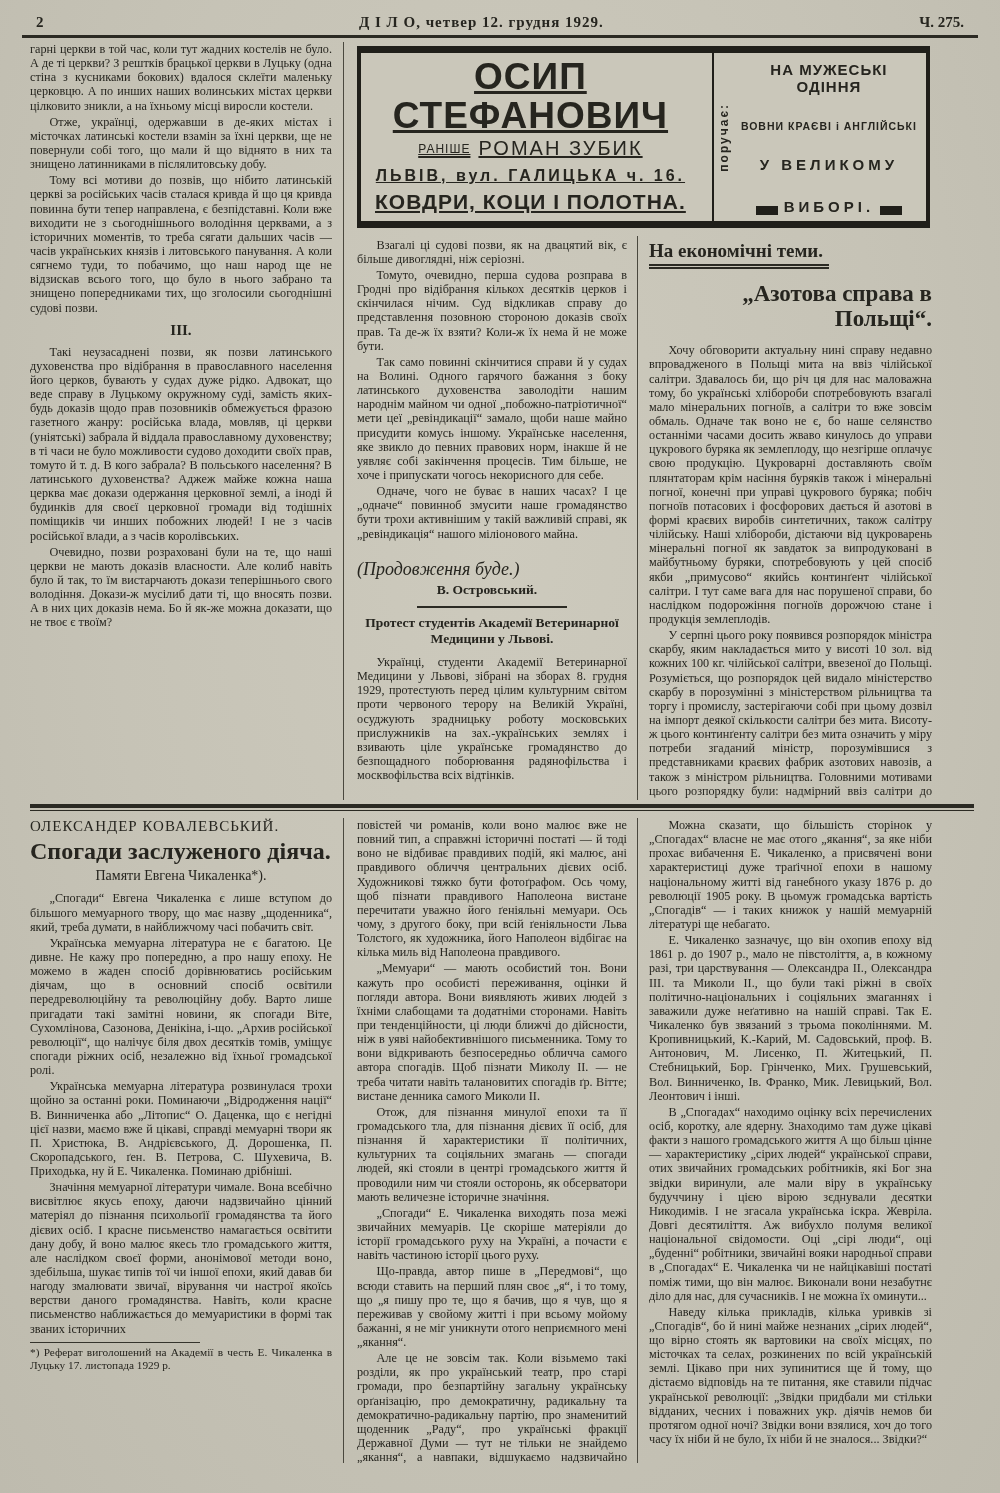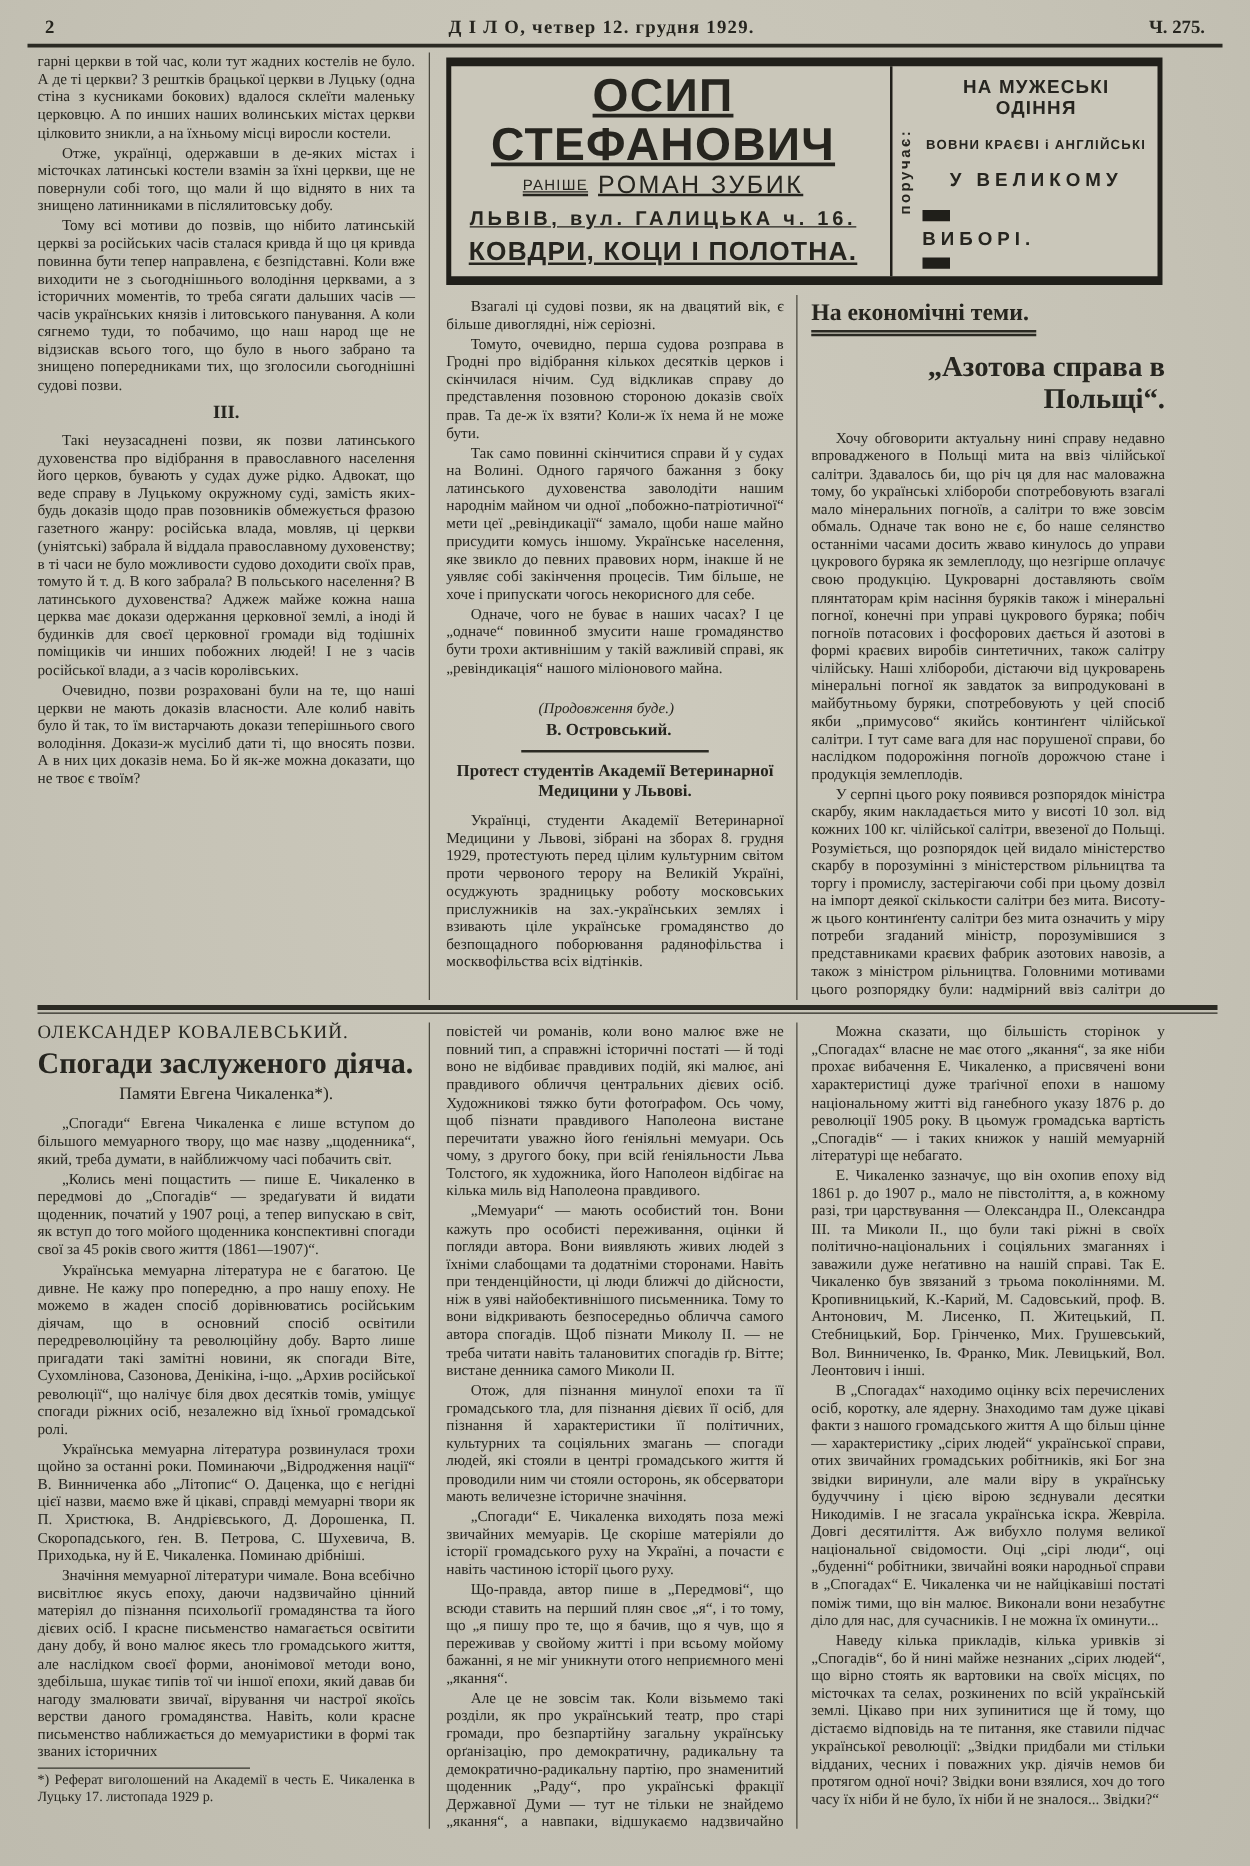--- a/index.html
+++ b/index.html
@@ -52,26 +52,26 @@
   .ad-products { font-size:21px; font-weight:bold; white-space:nowrap; letter-spacing:1px; }
   .ad-vert { display:flex; align-items:center; padding:0 3px;
              border-left:2px solid #201f1a; }
   .ad-vert span { writing-mode:vertical-rl; transform:rotate(180deg);
                   font-size:12px; font-weight:bold; letter-spacing:2px; }
   .ad-right { flex:1; text-align:center; padding:8px 6px 6px 4px;
               display:flex; flex-direction:column; justify-content:space-between; }
   .ad-right .l1 { font-size:15px; font-weight:bold; letter-spacing:1px; }
   .ad-right .l2 { font-size:10.5px; font-weight:bold; letter-spacing:1px; }
   .ad-right .l3 { font-size:15px; font-weight:bold; letter-spacing:4px; }
-  .ad-last { display:flex; align-items:flex-start; justify-content:center; gap:6px;flex-direction:column; }
+  .ad-last { display:flex; align-items:flex-end; justify-content:center; gap:6px; }
   .ad-last .bar { width:22px; height:9px; background:#201f1a; }
   .ad-last .l4 { font-size:15px; font-weight:bold; letter-spacing:4px; }
   
   .sec-num { text-align:center; font-size:15px; font-weight:bold; margin:7px 0 6px 0; }
-  .cont-note { text-align:center; font-style:italic; font-size:12px; margin-top:18px;
+  .cont-note { text-align:left; font-style:italic; font-size:18px; margin-top:18px;
                padding-right:14px; }
   .author { text-align:center; font-size:13.5px; font-weight:bold; padding-right:10px;
             margin-top:2px; }
   .short-rule { width:150px; margin:8px auto 7px auto; border-top:2px solid #2b2a23; }
   .hl-protest { font-size:23px; font-weight:bold; text-align:center; margin:2px 0 6px 0;
                 line-height:1.1; }
   .sub-protest { font-size:13.5px; font-weight:bold; text-align:center; line-height:1.2;
                  margin-bottom:8px; }
   .rubric { font-size:19px; font-weight:bold; display:inline-block;
             border-bottom:5px double #2b2a23; padding:0 6px 2px 0; margin:2px 0 8px 0; }
@@ -170,21 +170,20 @@
   <div class="section-rule"></div>
 
   <div class="bottom-section">
 
     <div class="col-left-bot">
       <div class="byline">ОЛЕКСАНДЕР КОВАЛЕВСЬКИЙ.</div>
       <div class="hl-mem">Спогади заслуженого діяча.</div>
       <div class="sub-mem">Памяти Евгена Чикаленка*).</div>
       <div>
           <p>„Спогади“ Евгена Чикаленка є лише вступом до більшого мемуарного твору, що має назву „щоденника“, який, треба думати, в найближчому часі побачить світ.</p>
-          <p>„Колись мені пощастить — пише Е. Чикаленко в передмові до „Спогадів“ — зредаґувати й видати щоденник, початий у 1907 році, а тепер випускаю в світ, як вступ до того мойого щоденника конспективні спогади свої за 45 років свого життя (1861—1907)“.</p>
           <p>Українська мемуарна література не є багатою. Це дивне. Не кажу про попередню, а про нашу епоху. Не можемо в жаден спосіб дорівнюватись російським діячам, що в основний спосіб освітили передреволюційну та революційну добу. Варто лише пригадати такі замітні новини, як спогади Віте, Сухомлінова, Сазонова, Денікіна, і-що. „Архив російської революції“, що налічує біля двох десятків томів, уміщує спогади ріжних осіб, незалежно від їхньої громадської ролі.</p>
           <p>Українська мемуарна література розвинулася трохи щойно за останні роки. Поминаючи „Відродження нації“ В. Винниченка або „Літопис“ О. Даценка, що є негідні цієї назви, маємо вже й цікаві, справді мемуарні твори як П. Христюка, В. Андрієвського, Д. Дорошенка, П. Скоропадського, ґен. В. Петрова, С. Шухевича, В. Приходька, ну й Е. Чикаленка. Поминаю дрібніші.</p>
           <p>Значіння мемуарної літератури чимале. Вона всебічно висвітлює якусь епоху, даючи надзвичайно цінний матеріял до пізнання психольоґії громадянства та його дієвих осіб. І красне письменство намагається освітити дану добу, й воно малює якесь тло громадського життя, але наслідком своєї форми, анонімової методи воно, здебільша, шукає типів тої чи іншої епохи, який давав би нагоду змалювати звичаї, вірування чи настрої якоїсь верстви даного громадянства. Навіть, коли красне письменство наближається до мемуаристики в формі так званих історичних</p>
         </div>
       <div class="footnote-rule"></div>
       <div class="footnote">*) Реферат виголошений на Академії в честь Е. Чикаленка в Луцьку 17. листопада 1929 р.</div>
     </div>
 
     <div class="col-mid-bot">
       <div>

